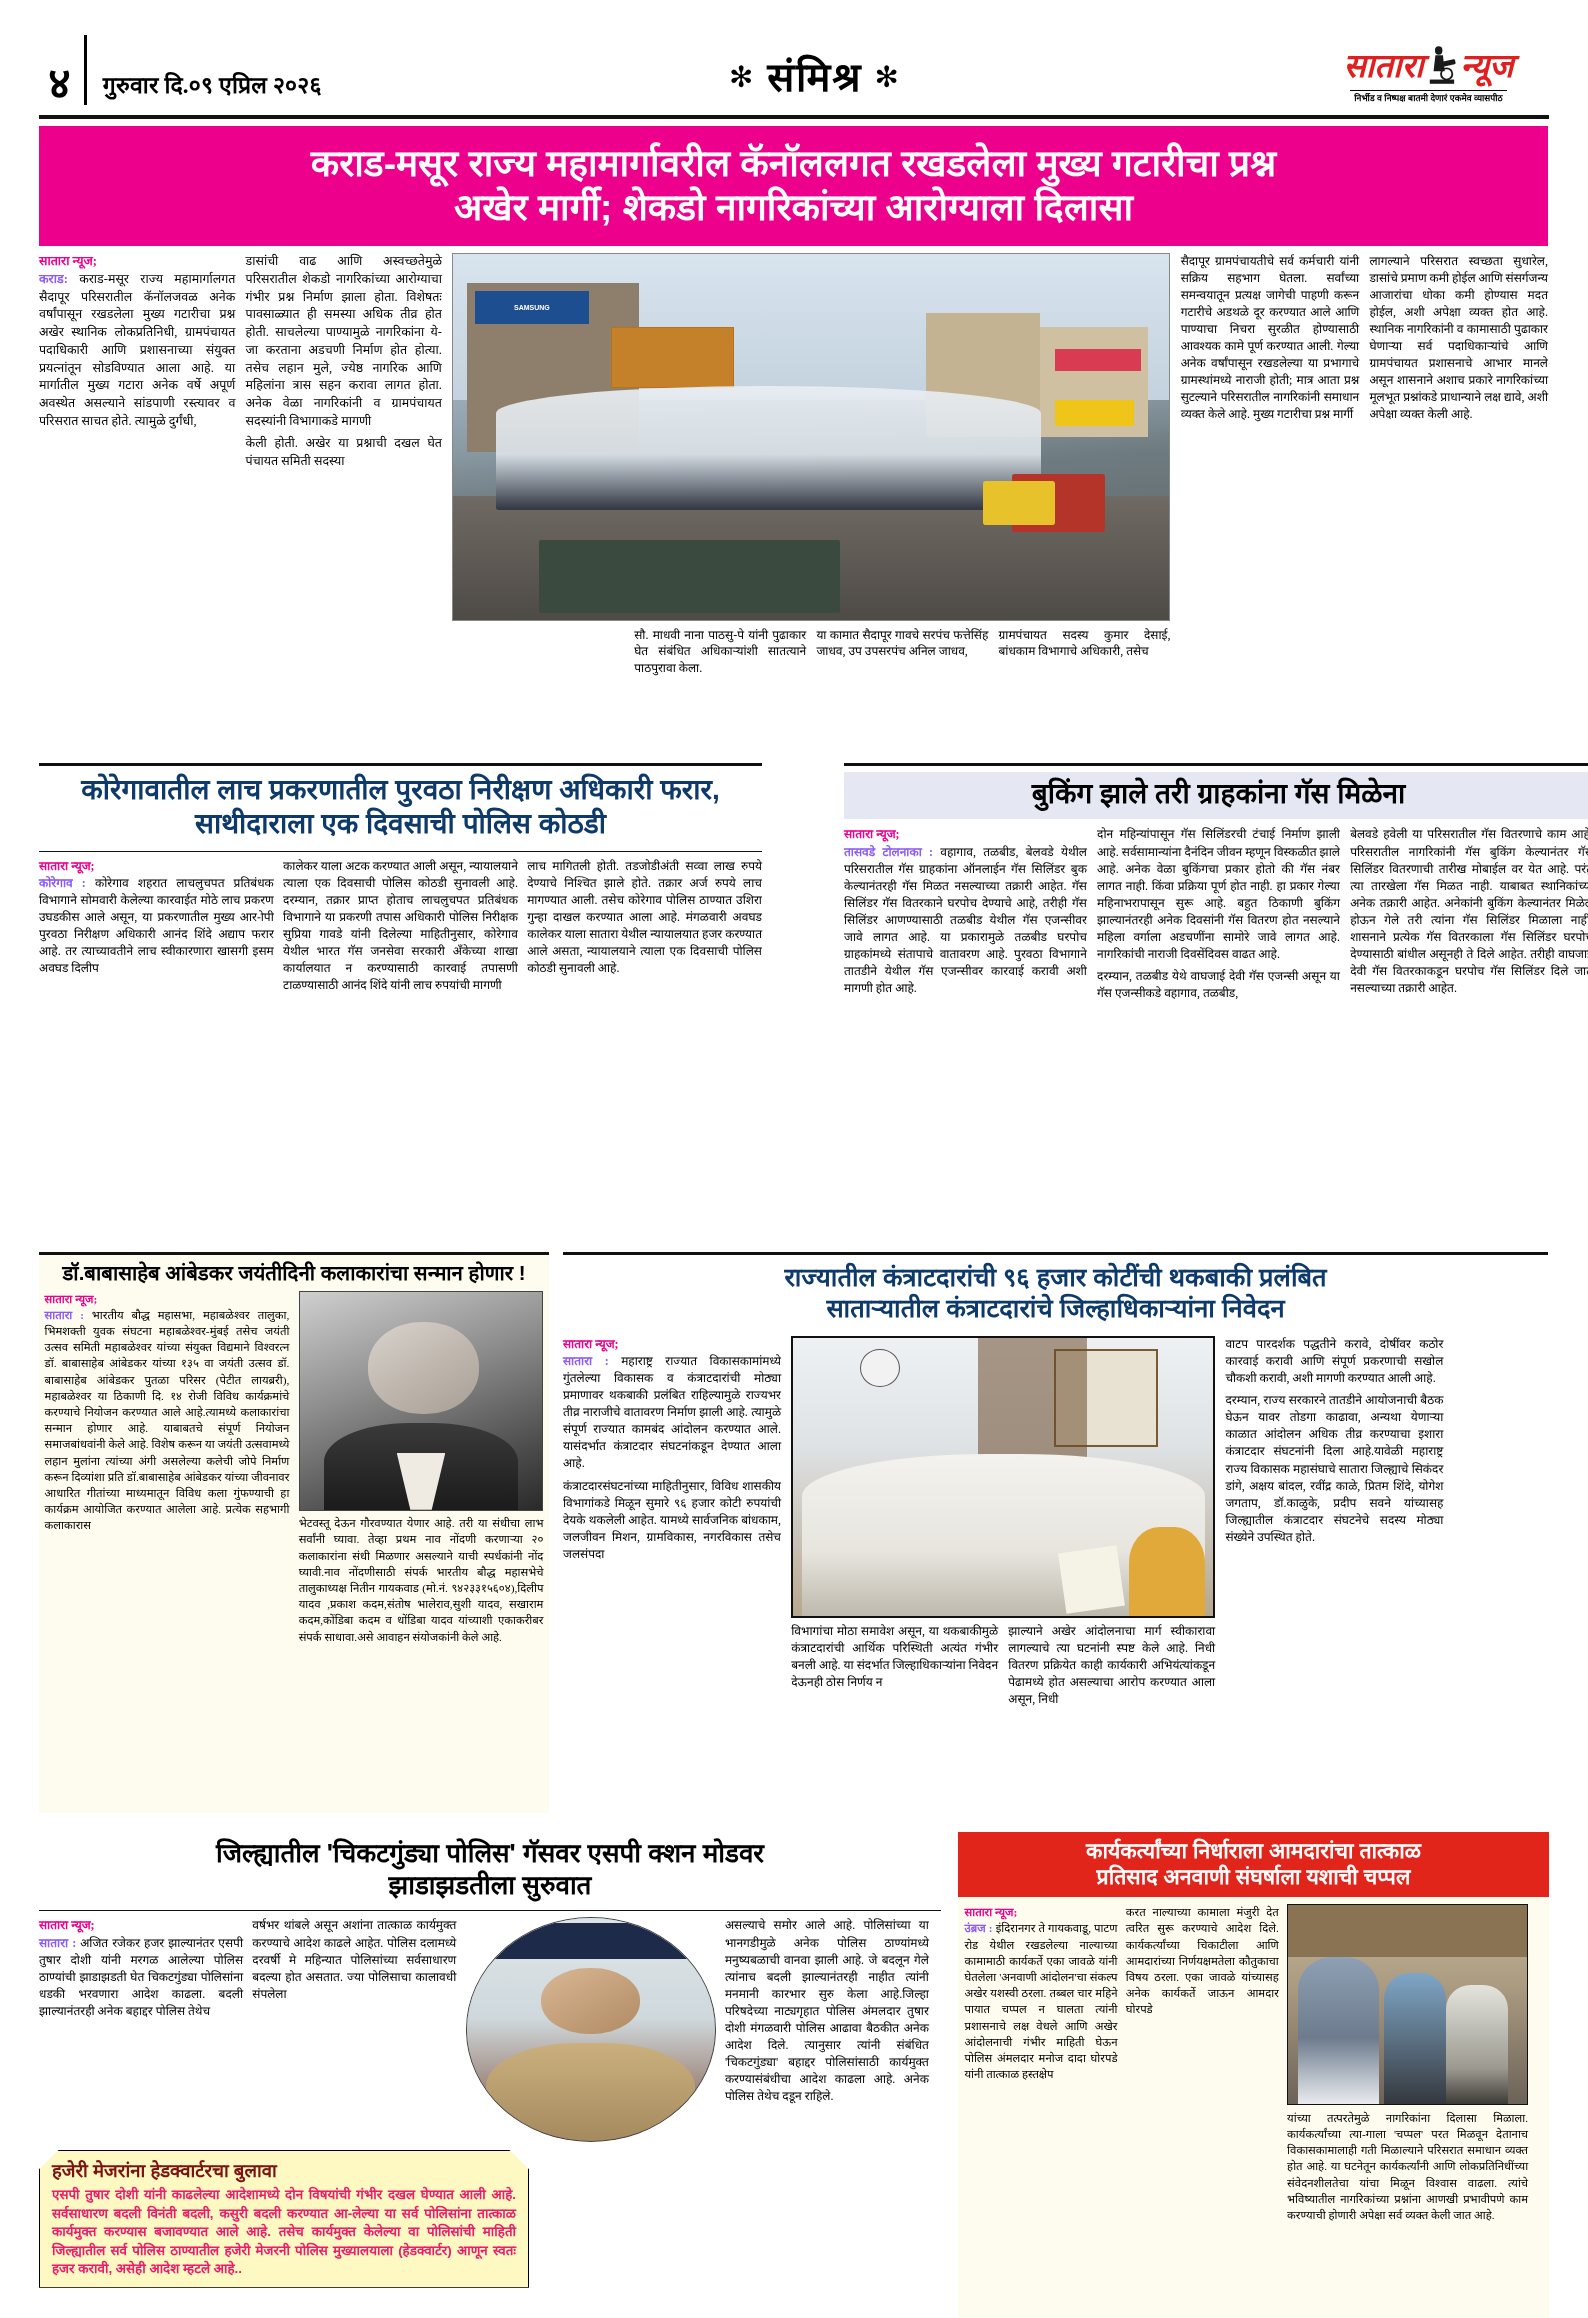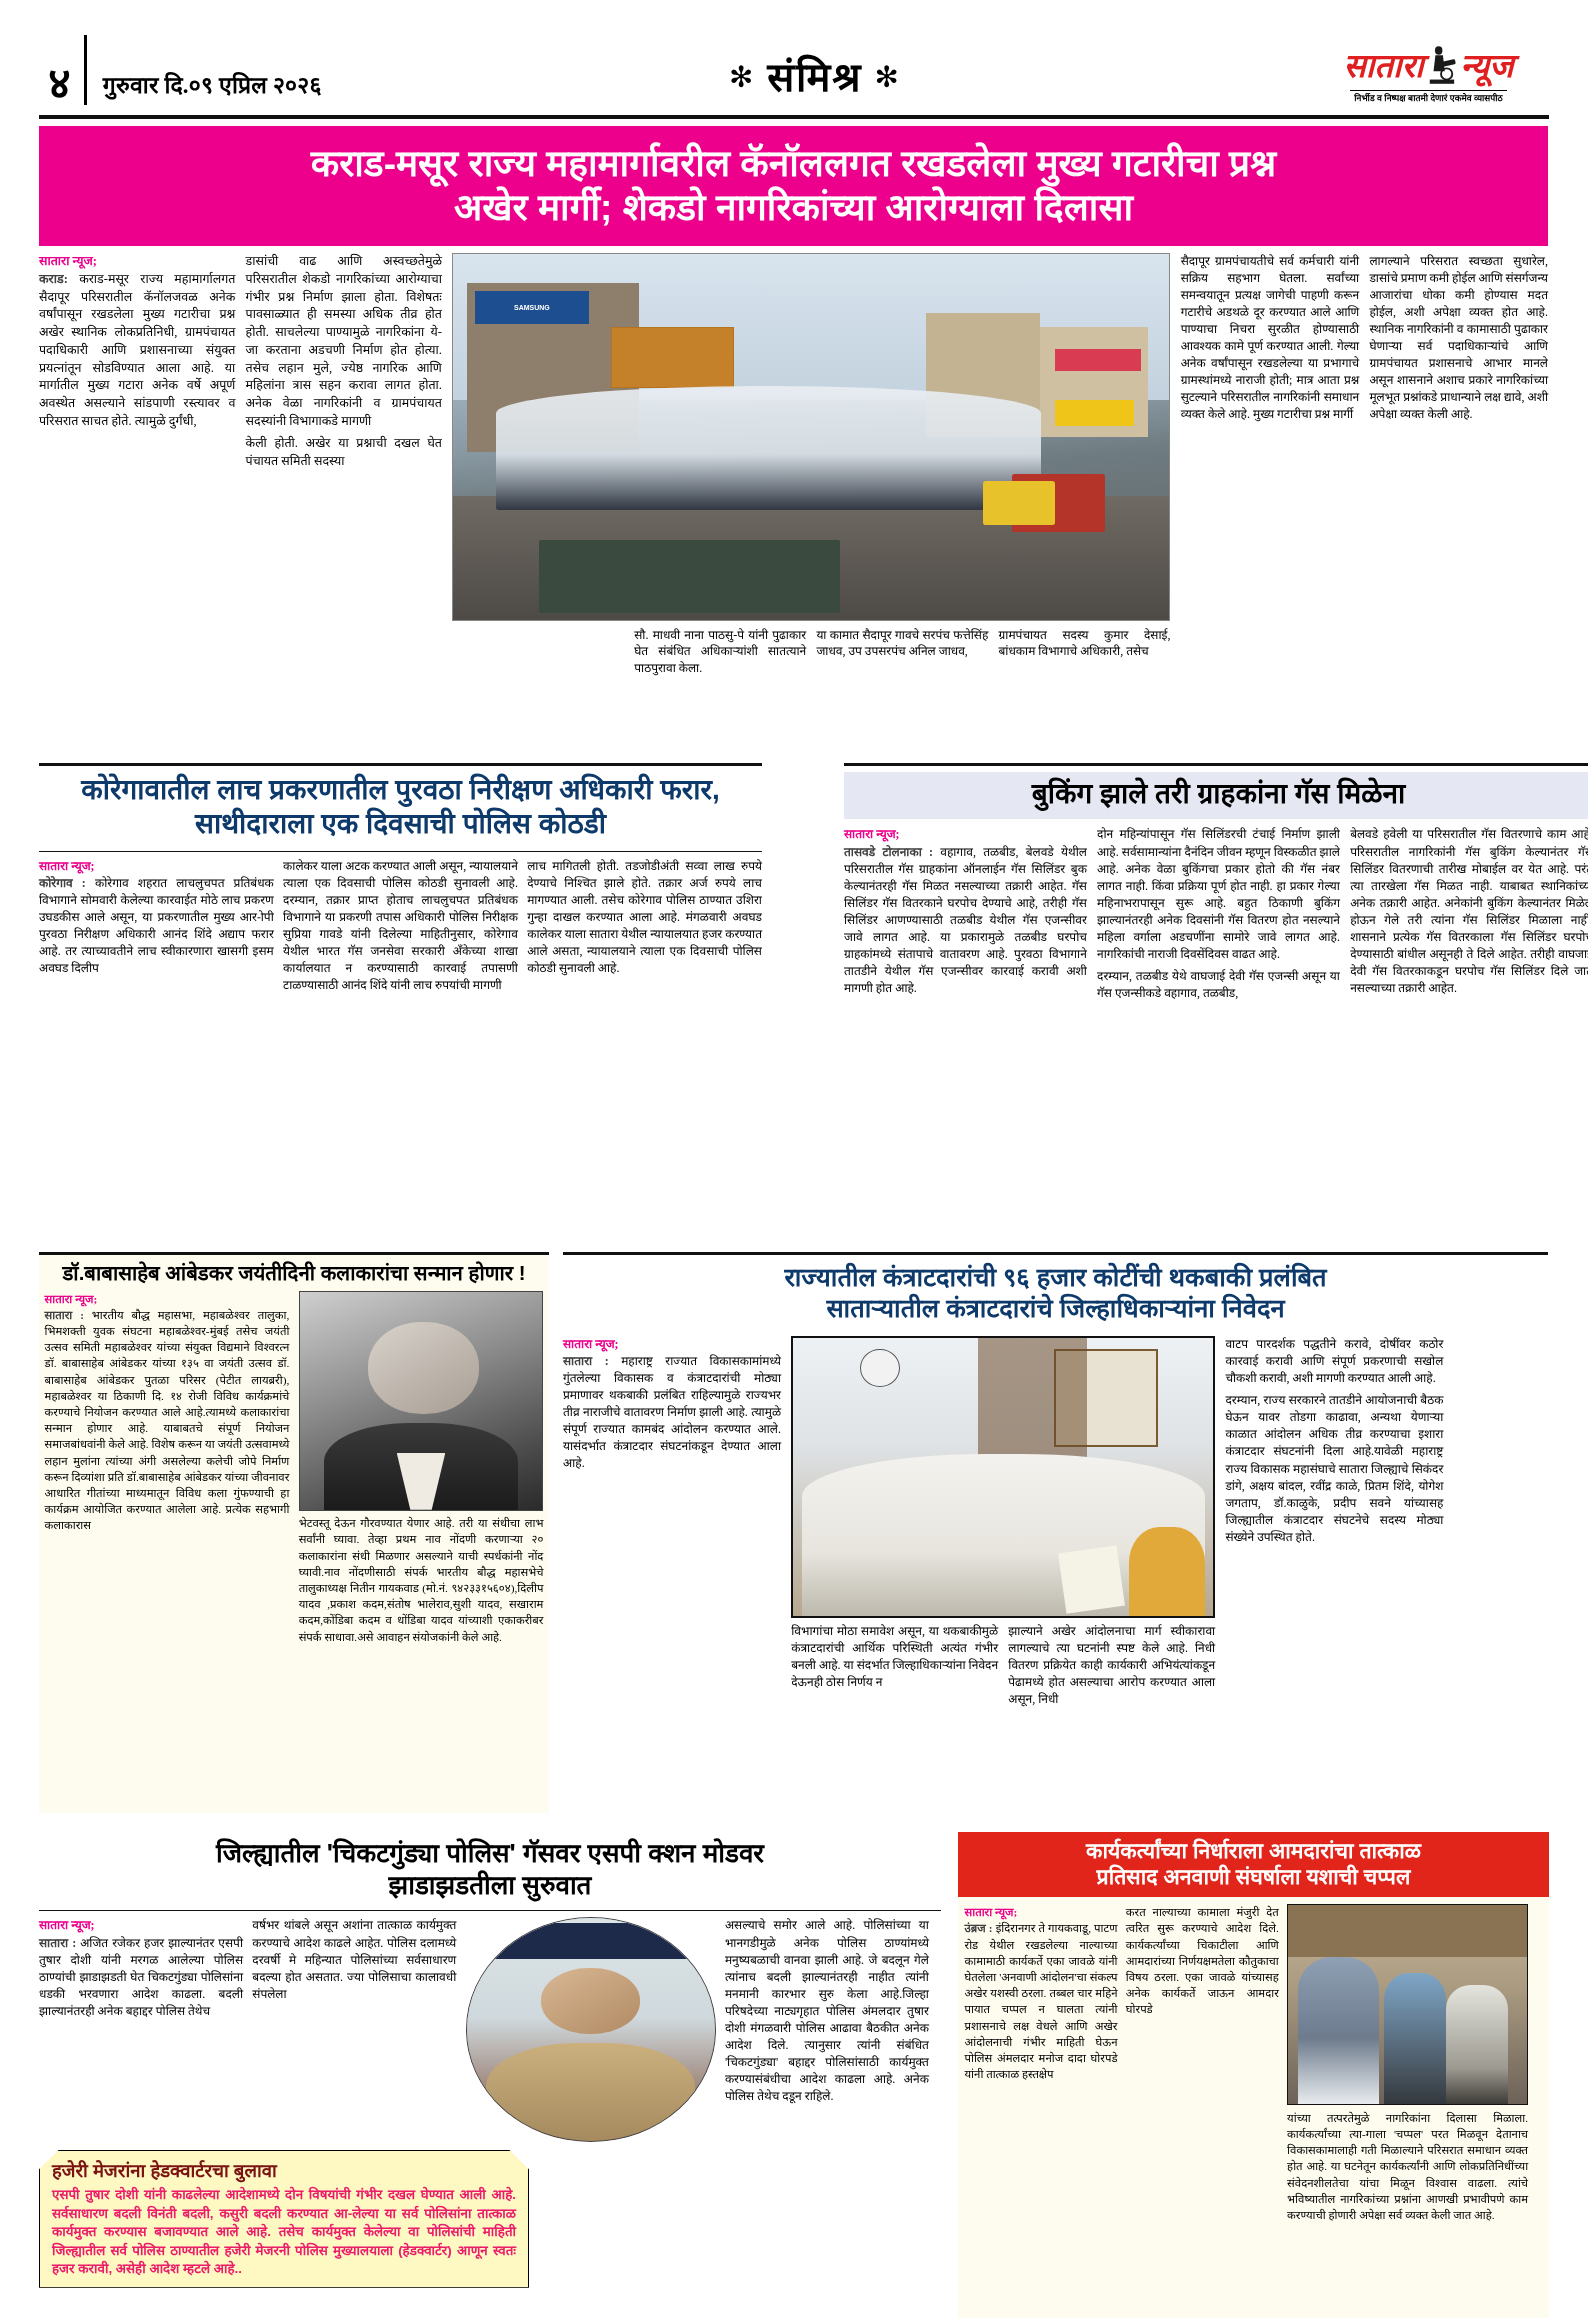--- a/index.html
+++ b/index.html
@@ -33,21 +33,21 @@
   
   .lead-banner{position:absolute;left:39px;top:126px;width:1509px;height:120px;background:#ec008c;
      display:flex;flex-direction:column;align-items:center;justify-content:center;}
   .lead-banner div{color:#fff;font-size:37px;font-weight:bold;line-height:1.18;text-align:center;
      font-family:"Liberation Sans","DejaVu Sans",sans-serif;}
 
   
   .rule{border-top:3.2px solid #111;}
   .thinrule{border-top:1.4px solid #111;}
   .kicker{color:#ec008c;font-weight:bold;}
-  .dateline{color:#404040;font-weight:bold;}
+  .dateline{color:#8b5cf6;font-weight:bold;}
   .body{font-size:12px;line-height:1.42;text-align:justify;
         font-family:"Liberation Serif","DejaVu Serif",serif;hyphens:auto;}
   .cap{font-size:12px;line-height:1.38;text-align:justify;}
 
   
   .a1{position:absolute;left:39px;top:253px;width:1509px;height:485px;}
   .a1-grid{display:flex;gap:10.2px;height:100%;}
   .a1-col{width:199px;}
   .a1-col2{width:199px;}
   .a1-mid{width:728px;}
@@ -292,20 +292,21 @@
       <div>राज्यातील कंत्राटदारांची ९६ हजार कोटींची थकबाकी प्रलंबित</div>
       <div>साताऱ्यातील कंत्राटदारांचे जिल्हाधिकाऱ्यांना निवेदन</div>
     </div>
     <div style="display:flex;gap:10.2px;margin-top:8.3px">
       <div style="width:218px">
         <div class="body">
           <span class="kicker">सातारा न्यूज;</span><br>
           <span class="dateline">सातारा :</span>
           <span>महाराष्ट्र राज्यात विकासकामांमध्ये गुंतलेल्या विकासक व कंत्राटदारांची मोठ्या प्रमाणावर थकबाकी प्रलंबित राहिल्यामुळे राज्यभर तीव्र नाराजीचे वातावरण निर्माण झाली आहे. त्यामुळे संपूर्ण राज्यात कामबंद आंदोलन करण्यात आले. यासंदर्भात कंत्राटदार संघटनांकडून देण्यात आला आहे.</span>
         </div>
+        <div class="body" style="margin-top:5.6px">कंत्राटदारसंघटनांच्या माहितीनुसार, विविध शासकीय विभागांकडे मिळून सुमारे ९६ हजार कोटी रुपयांची देयके थकलेली आहेत. यामध्ये सार्वजनिक बांधकाम, जलजीवन मिशन, ग्रामविकास, नगरविकास तसेच जलसंपदा</div>
       </div>
       <div style="width:424px">
         <div class="photo khaki" style="height:278px;border:2.3px solid #111">
           <div style="position:absolute;inset:0;background:linear-gradient(180deg,#eef1f3 0%,#dfe3e6 38%,#b6a78f 100%)"></div>
           <div style="position:absolute;left:62%;top:4%;width:24%;height:34%;background:#e8e2d2;border:2.8px solid #7a5a33"></div>
           <div style="position:absolute;left:16%;top:4%;width:9%;height:13%;border-radius:50%;background:#f2f2f2;border:1.9px solid #555"></div>
           <div style="position:absolute;left:44%;top:0;width:26%;height:100%;background:#6b4a2c;opacity:.55"></div>
           <div style="position:absolute;left:2%;bottom:0;width:96%;height:58%;
                background:linear-gradient(180deg,#f3f2ee 0%,#e7e5de 60%,#bdb9ad 100%);
                border-radius:46% 46% 0 0 / 26% 26% 0 0"></div>

